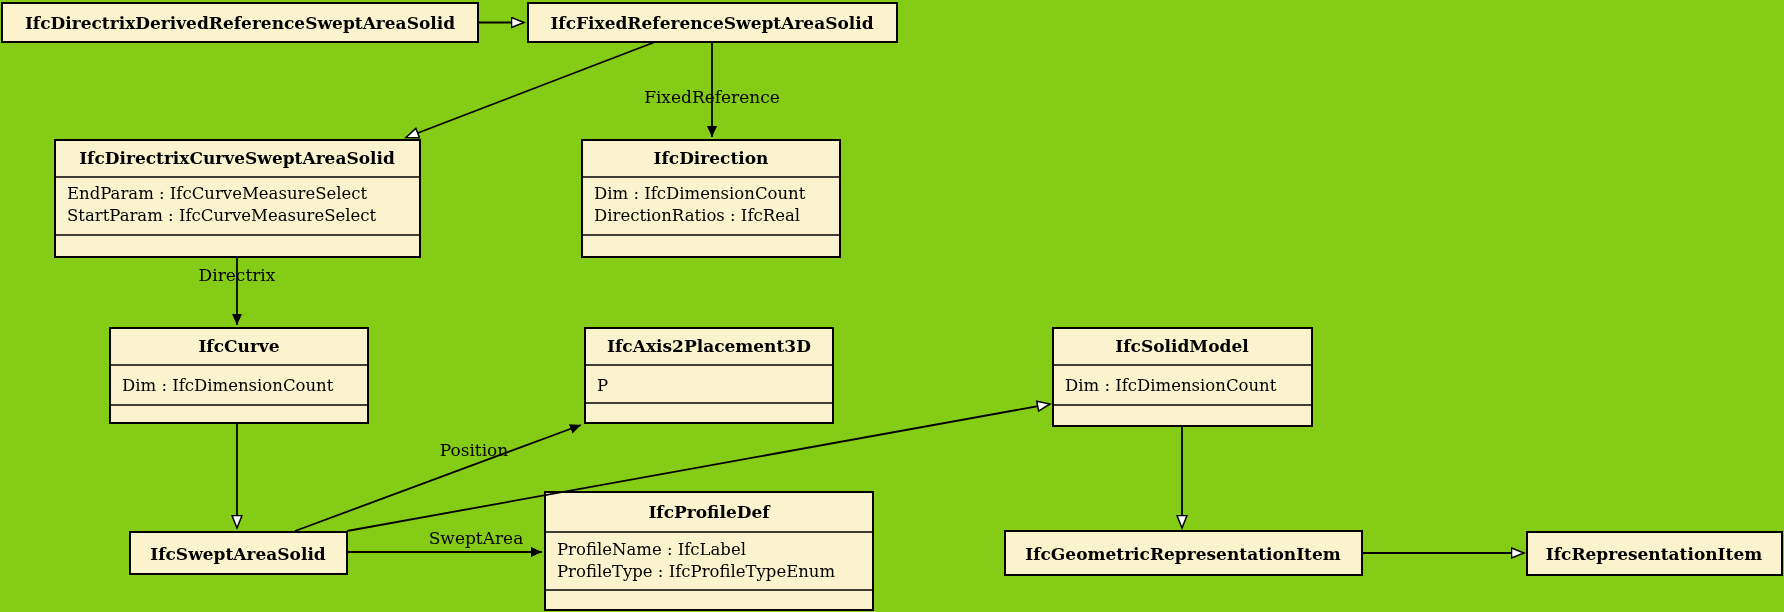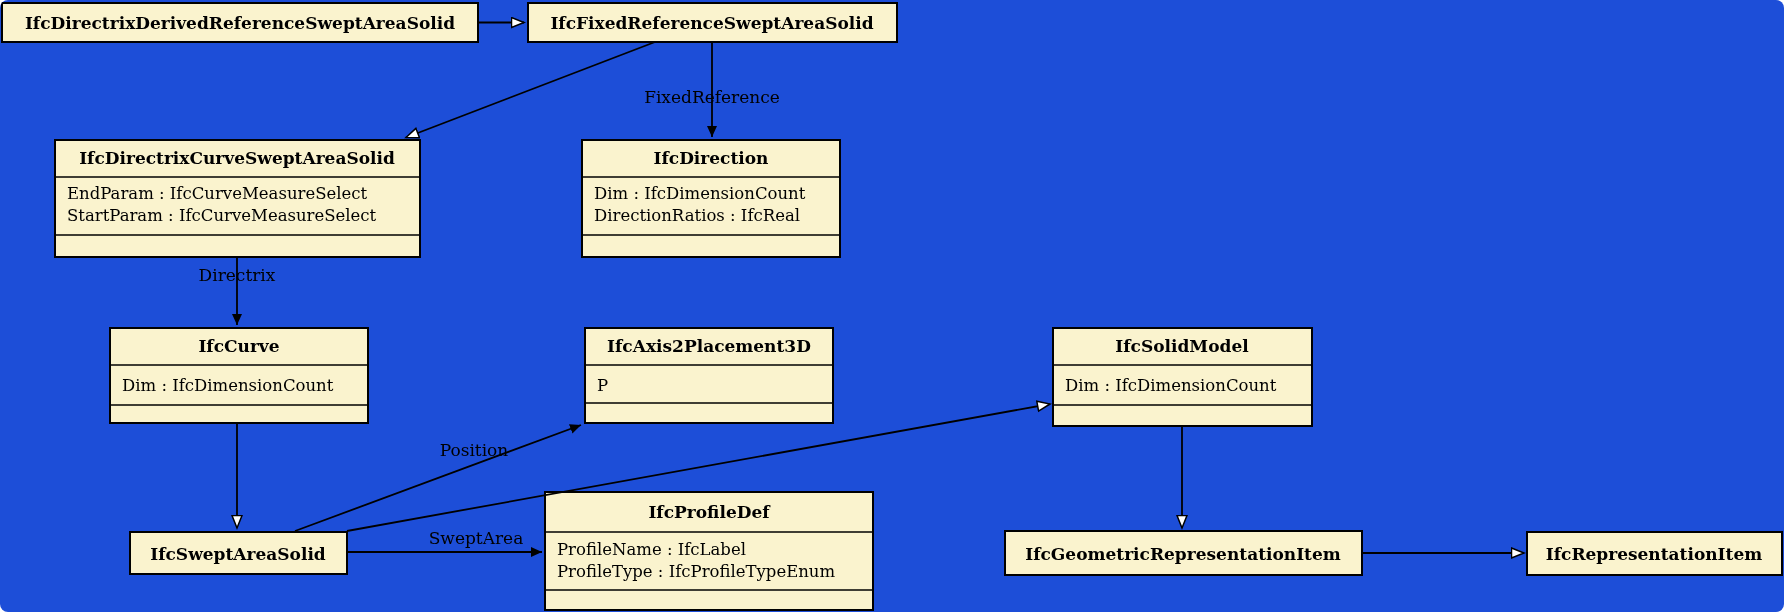--- a/index.html
+++ b/index.html
@@ -1,16 +1,16 @@
 <!DOCTYPE html>
 <html><head>
 <meta charset="utf-8">
 <style>
   html,body{margin:0;padding:0;background:#ffffff;}
-  .stage{width:1784px;height:612px;position:relative;background:#1d4ed8;overflow:hidden;border-radius:8px;}
+  .stage{width:1784px;height:612px;position:relative;background:#84cc16;overflow:hidden;}
   svg{display:block;}
   .box{fill:#faf3ce;stroke:#000000;stroke-width:2;}
   .divline{stroke:#000000;stroke-width:1.6;}
   .edge{stroke:#000000;stroke-width:1.8;fill:none;}
   .title{font-family:"DejaVu Serif","Liberation Serif",serif;font-weight:bold;font-size:17px;fill:#000;text-anchor:middle;}
   .attr{font-family:"DejaVu Serif","Liberation Serif",serif;font-size:16.5px;fill:#000;text-anchor:start;}
   .elabel{font-family:"DejaVu Serif","Liberation Serif",serif;font-size:17px;fill:#000;text-anchor:middle;}
 </style>
 </head>
 <body>

